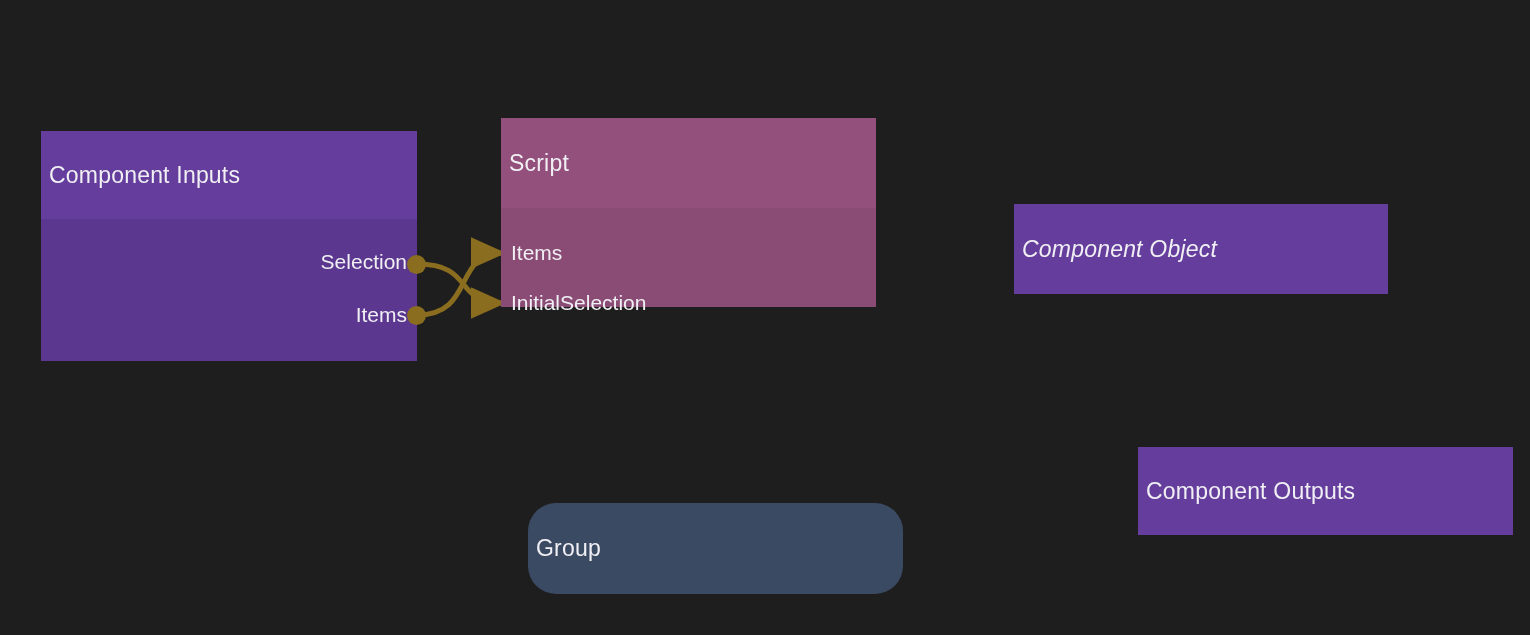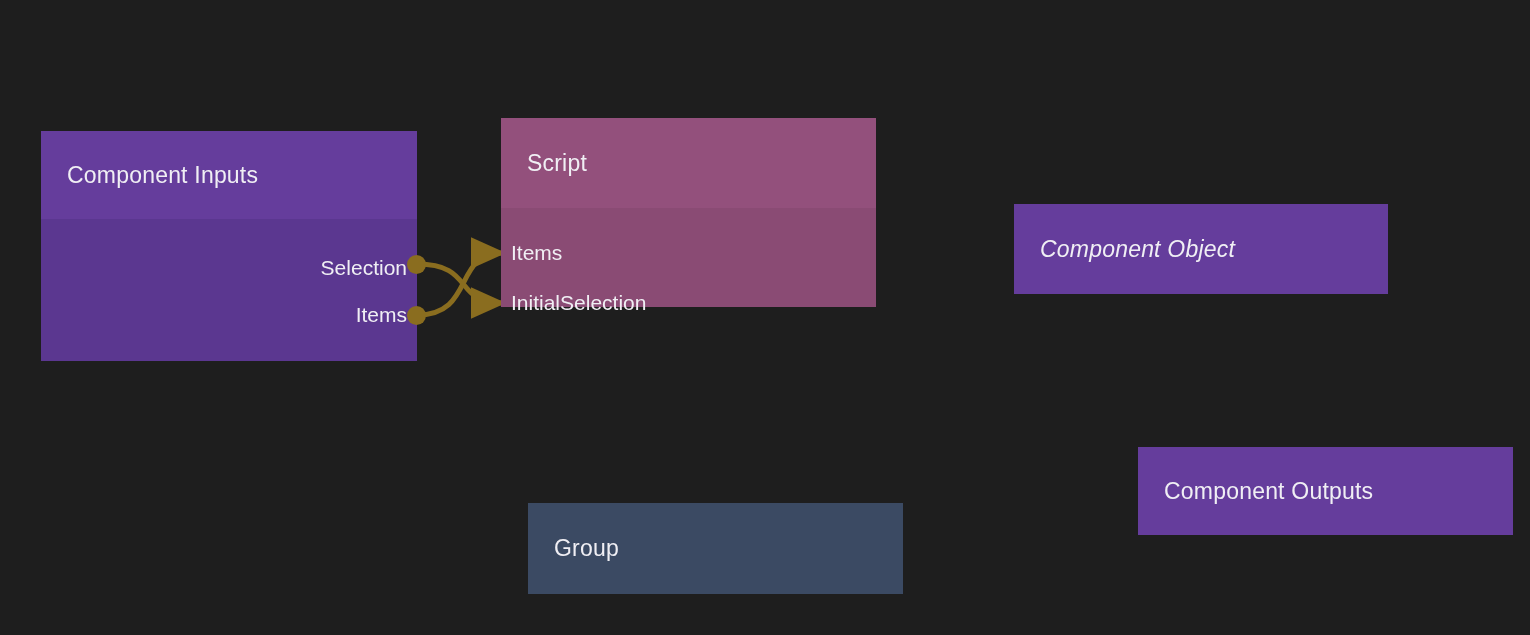--- a/index.html
+++ b/index.html
@@ -23,21 +23,21 @@
     position: absolute;
     box-sizing: border-box;
     display: flex;
     flex-direction: column;
     color: #ececf1;
   }
   .node-header {
     box-sizing: border-box;
     display: flex;
     align-items: center;
-    padding-left: 26px;
+    padding-left: 8px;
     font-size: 23px;
     font-weight: 400;
     letter-spacing: 0.2px;
     color: #f0eff4;
     white-space: nowrap;
     flex: 0 0 auto;
   }
   .node-body {
     box-sizing: border-box;
     flex: 1 1 auto;
@@ -101,21 +101,21 @@
         <path d="M 417 264 C 475.28 264, 452.72 303, 502 303" fill="none" stroke="#8a6d1f" stroke-width="5" stroke-linecap="butt" marker-end="url(#arrowhead)"></path>
         <path d="M 417 315 C 475.28 315, 452.72 253, 502 253" fill="none" stroke="#8a6d1f" stroke-width="5" stroke-linecap="butt" marker-end="url(#arrowhead)"></path>
       </g>
   </svg>
 
   <div class="node" id="node-component-inputs" style="left:41px; top:131px; width:376px; height:230px;">
     <div class="node-header" style="height:88px; background:#653d9c;">
       <span>Component Inputs</span>
     </div>
     <div class="node-body" style="background:#5b3790;">
-      <div class="port-row out" style="top:38px;text-align:right;">
+      <div class="port-row out" style="top:32px;text-align:right;">
         <span>Selection</span>
       </div>
       <div class="port-row out" style="top:85px;">
         <span>Items</span>
       </div>
       <span class="port-dot" style="right: -9px; top: 35.5px; background: rgb(138, 109, 31);"></span>
       <span class="port-dot" style="right: -9px; top: 86.5px; background: rgb(138, 109, 31);"></span>
     </div>
   </div>
 
@@ -139,18 +139,18 @@
     </div>
   </div>
 
   <div class="node" id="node-component-outputs" style="left:1138px; top:447px; width:375px; height:88px;">
     <div class="node-header" style="height:88px; background:#653d9c;">
       <span>Component Outputs</span>
     </div>
   </div>
 
   <div class="node" id="node-group" style="left:528px; top:503px; width:375px; height:91px;">
-    <div class="node-header" style="height:91px; background:#3b4a63;">
+    <div class="node-header" style="height:91px; background:#3b4a63;border-radius:28px;">
       <span>Group</span>
     </div>
   </div>
 
 </div>
 
 </body></html>

